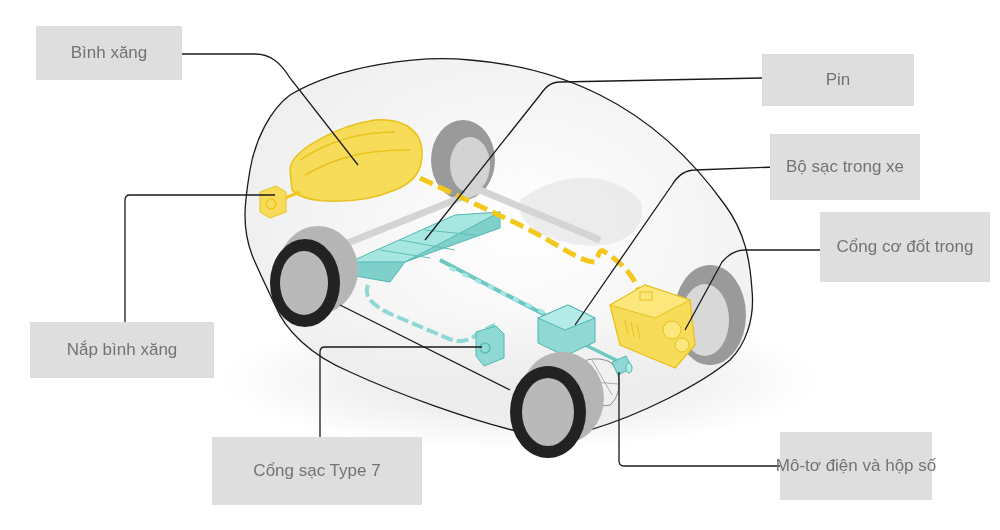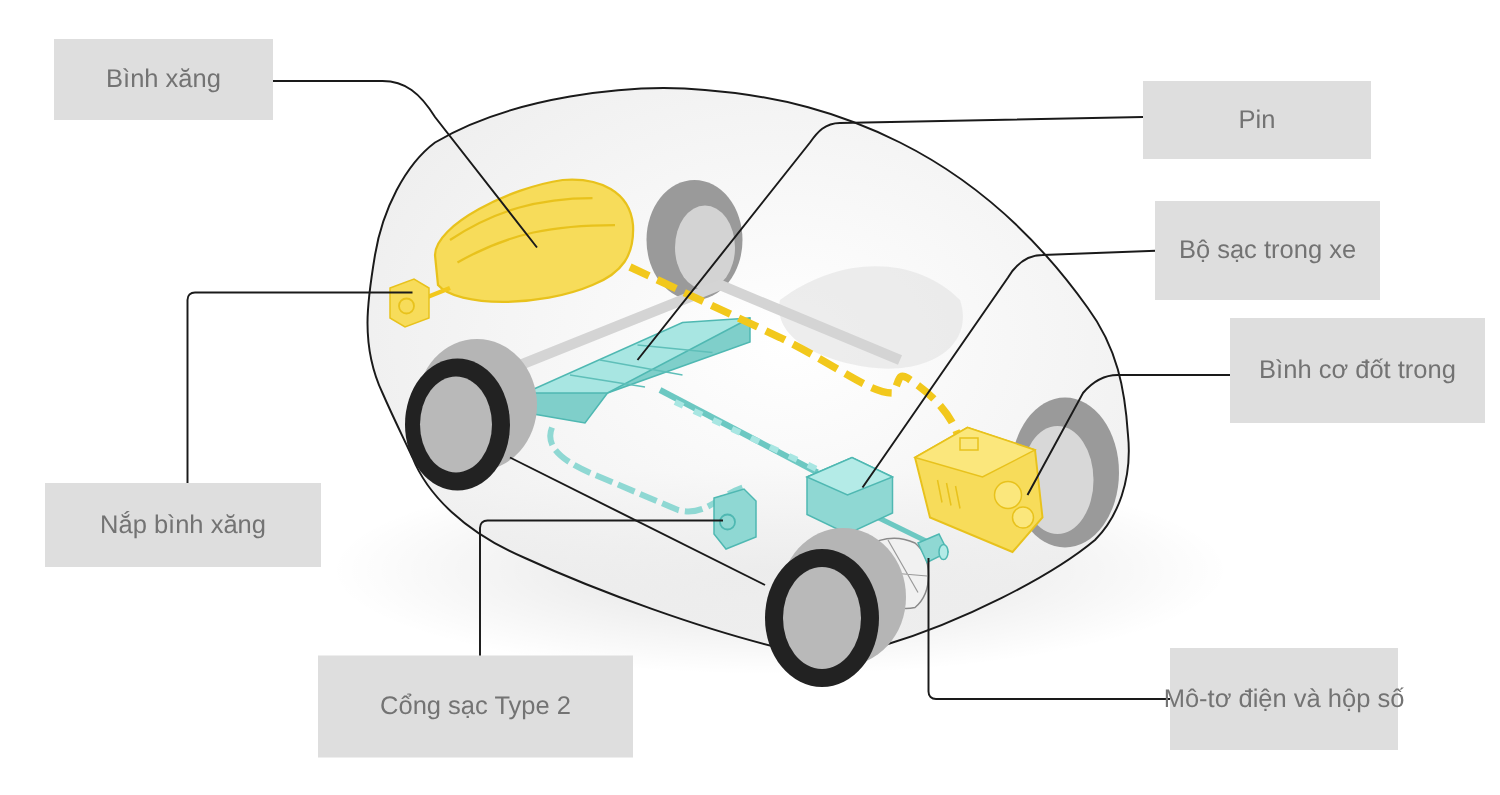--- a/index.html
+++ b/index.html
@@ -123,16 +123,16 @@
     <path d="M125,322 L125,200 C125,197 127,195 130,195 L275,195"></path>
     <path d="M320,438 L320,352 C320,349 322,347 325,347 L482,347"></path>
     <path d="M782,466 L624,466 C621,466 619,464 619,461 L619,372"></path>
     <path d="M340,305 L510,390"></path>
   </g>
 </svg>
 
 <div class="label-box" style="left:36px;top:26px;width:146px;height:54px;">Bình xăng</div>
 <div class="label-box" style="left:762px;top:54px;width:152px;height:52px;">Pin</div>
 <div class="label-box" style="left:770px;top:134px;width:150px;height:66px;">Bộ sạc trong xe</div>
-<div class="label-box" style="left:820px;top:212px;width:170px;height:70px;">Bình cơ đốt trong</div>
+<div class="label-box" style="left:820px;top:212px;width:170px;height:70px;">Cổng cơ đốt trong</div>
 <div class="label-box" style="left:30px;top:322px;width:184px;height:56px;">Nắp bình xăng</div>
-<div class="label-box" style="left:212px;top:437px;width:210px;height:68px;">Cổng sạc Type 2</div>
+<div class="label-box" style="left:212px;top:437px;width:210px;height:68px;">Cổng sạc Type 7</div>
 <div class="label-box" style="left:780px;top:432px;width:152px;height:68px;">Mô-tơ điện và hộp số</div>
 
 </body></html>

